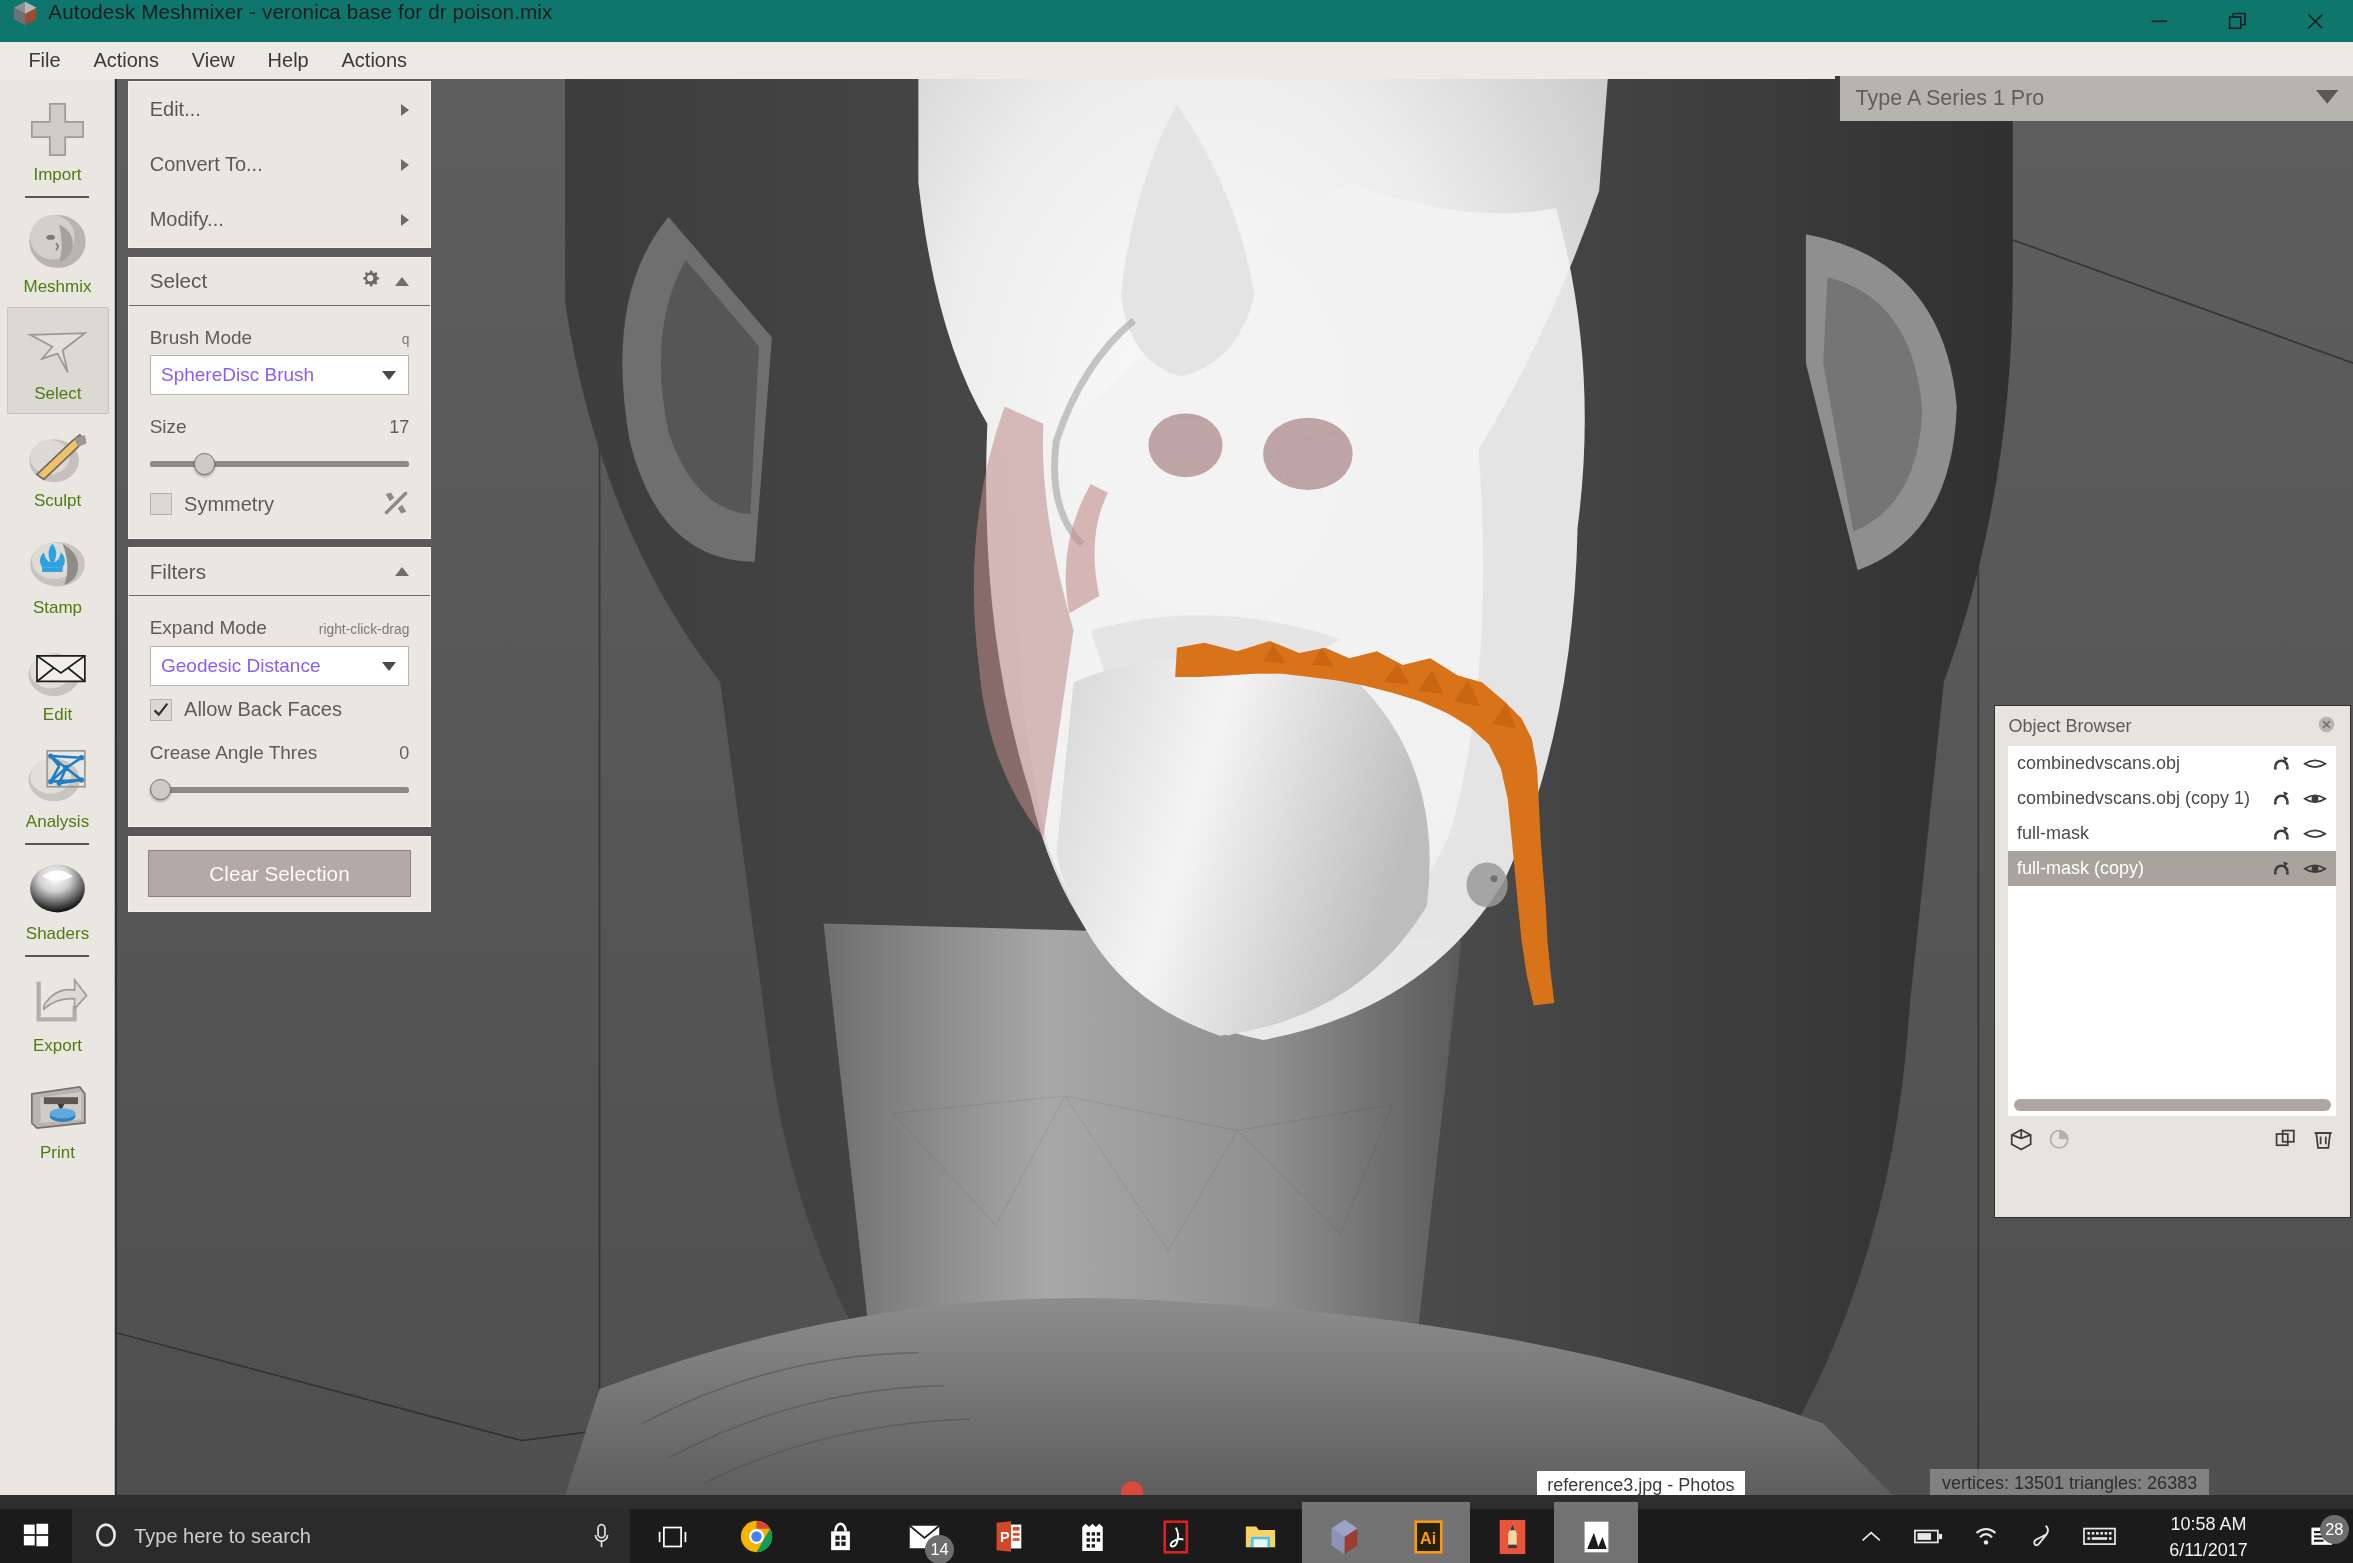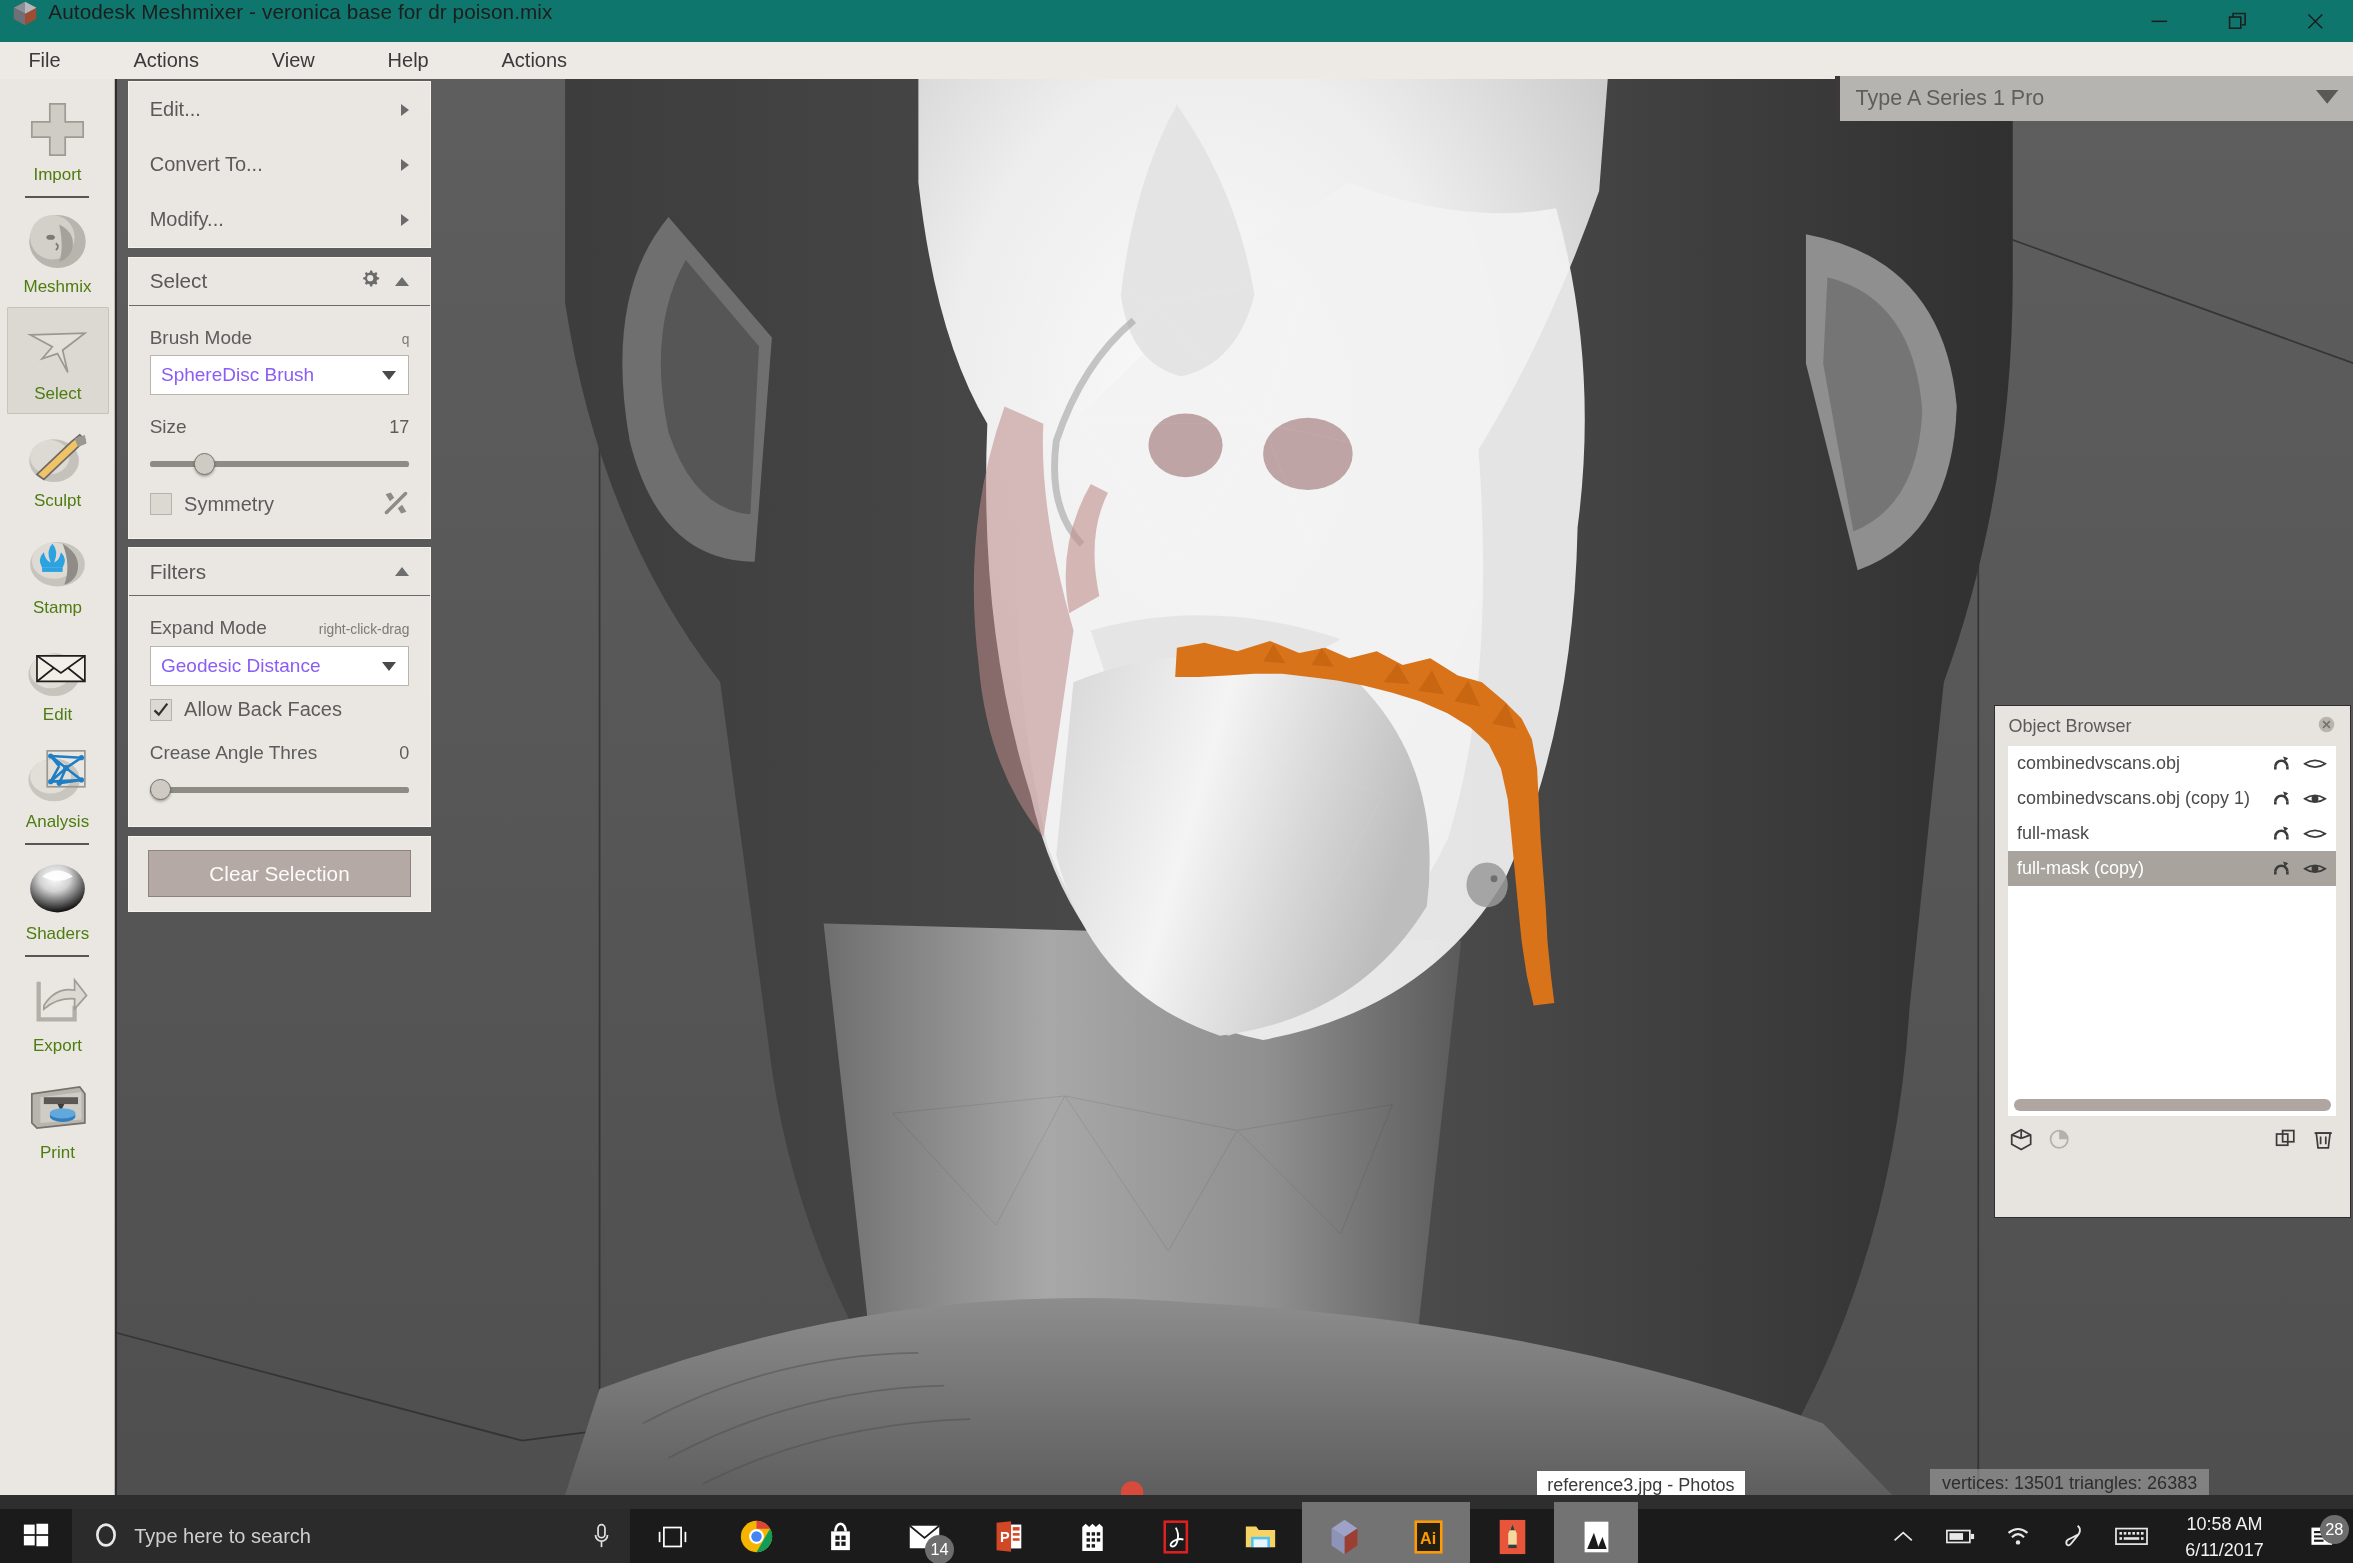--- a/index.html
+++ b/index.html
@@ -19,21 +19,21 @@
   }
   .title-logo { width: 26px; height: 26px; margin-left: 12px; margin-right: 10.3px; position: relative; }
   .title-text { font-size: 20.7px; color: #1d1d1d; letter-spacing: 0.1px; }
   .win-ctrls { position: absolute; right: 0; top: 0; height: 42px; display: flex; }
   .win-btn { width: 78px; height: 42px; display: flex; align-items: center; justify-content: center; }
   .win-btn svg { display: block; }
 
   
   .menubar {
     position: absolute; left: 0; top: 42px; width: 2354px; height: 37px;
-    background: #edeae5; display: flex; align-items: center; padding-left: 12px; gap: 40px;
+    background: #edeae5; display: flex; align-items: center; padding-left: 12px;
   }
   .menuitem { font-size: 20px; color: #3a3a3a; padding: 0 16.4px; }
 
   
   .rail {
     position: absolute; left: 0; top: 79px; width: 115px; height: 1416px;
     background: #eae7e2; border-right: 1.7px solid #bdb9b2;
     padding-top: 8.6px;
   }
   .rail-item { width: 115px; height: 107px; display: flex; flex-direction: column;
@@ -123,21 +123,21 @@
              background: #1b1b1c; display: flex; align-items: center; }
   .tb-start { width: 72px; height: 55px; display: flex; align-items: center; justify-content: center; }
   .tb-search { width: 558px; height: 55px; background: #2b2b2c; display: flex; align-items: center;
                padding: 0 0 0 20.7px; position: relative; }
   .tb-search .ph { font-size: 20px; color: #cfcfcf; margin-left: 15.5px; }
   .tb-search .mic { position: absolute; right: 19px; top: 50%; margin-top: -13.8px; }
   .tb-apps { display: flex; align-items: center; height: 55px; }
   .tb-app { width: 84px; height: 69px; display: flex; align-items: center; justify-content: center;
             position: relative; }
   .tb-app.active { background: #737373; }
-  .tb-right { position: absolute; right: 0; top: 0; height: 55px; display: flex; align-items: center; }
+  .tb-right { position: absolute; right: 0; top: 0; height: 55px; display: flex; align-items: center; gap: 16px; }
   .tb-tray { display: flex; align-items: center; }
   .tb-tray .ti { width: 57px; display: flex; align-items: center; justify-content: center; }
   .tb-clock { width: 129px; text-align: center; color: #f2f2f2; font-size: 18px; line-height: 26px; }
   .tb-notif { width: 65px; display: flex; align-items: center; justify-content: center; position: relative; }
   .badge { position: absolute; right: 5.2px; bottom: 3.4px; width: 29px; height: 29px; border-radius: 50%;
            background: #6d6d6d; color: #fff; font-size: 16.4px; display: flex;
            align-items: center; justify-content: center; }
   .mail-badge { position: absolute; right: 12px; bottom: 6.9px; width: 29px; height: 29px; border-radius: 50%;
            background: #6d6d6d; color: #fff; font-size: 16.4px; display: flex;
            align-items: center; justify-content: center; }

